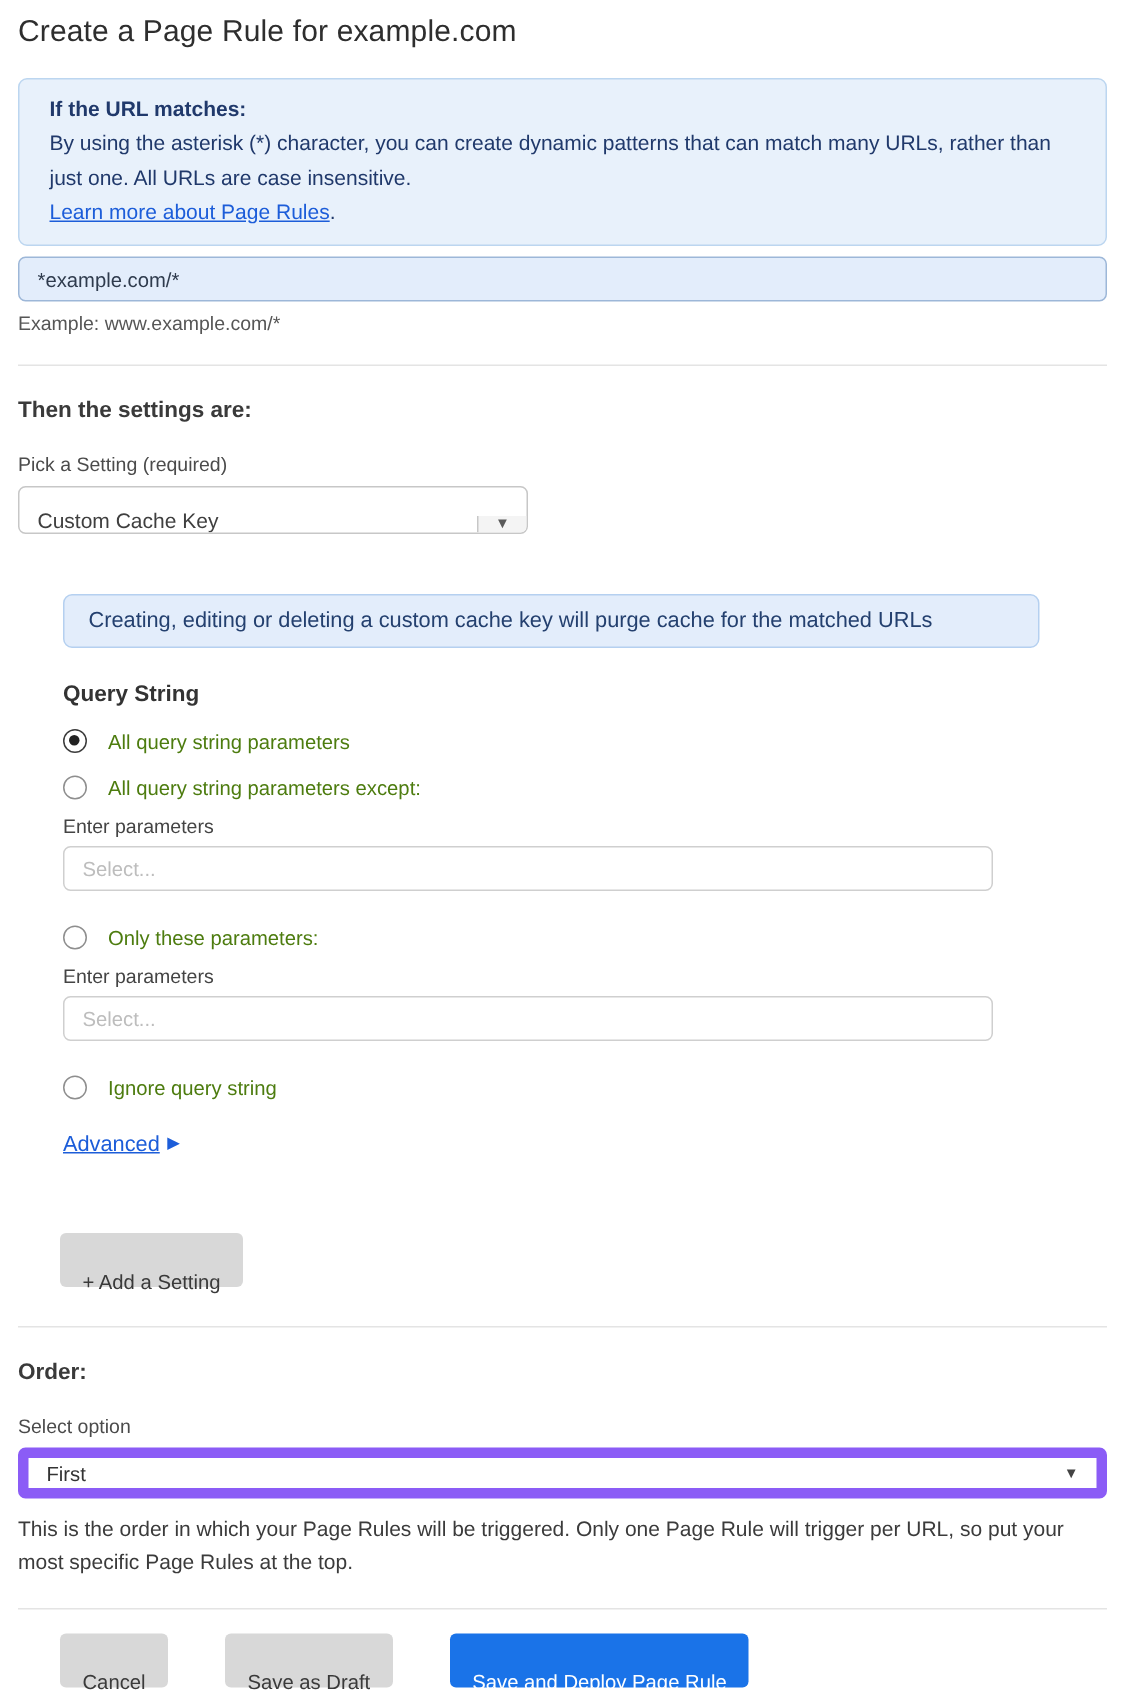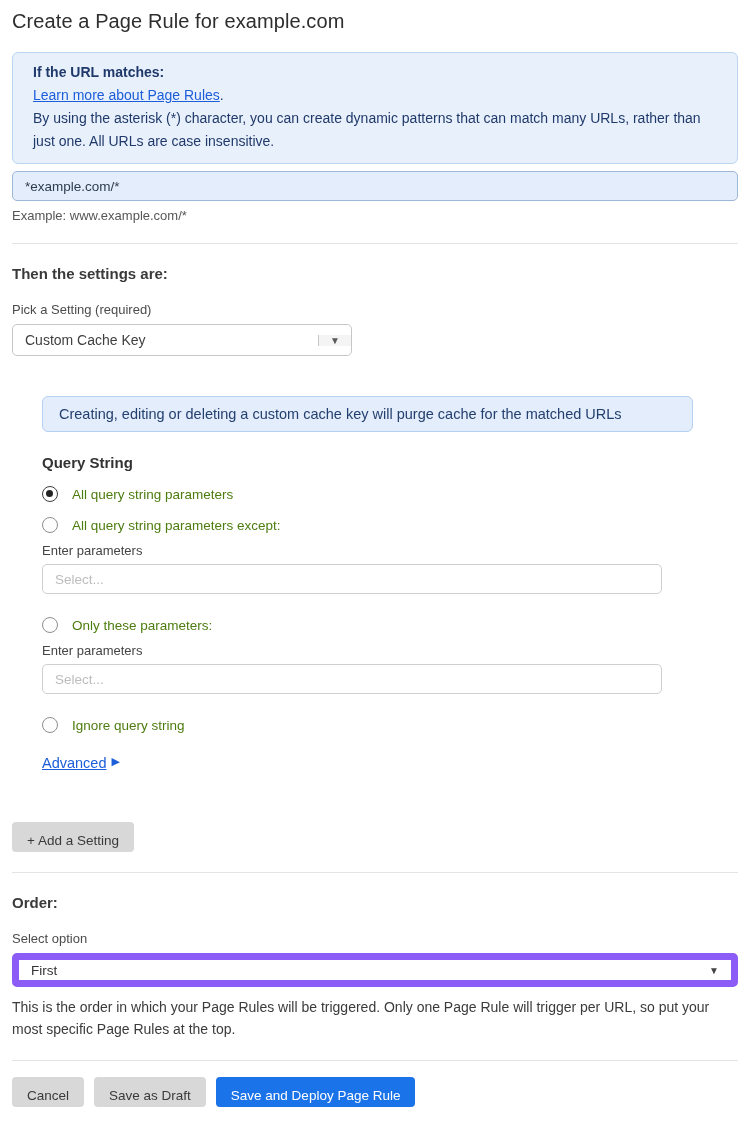--- a/index.html
+++ b/index.html
@@ -77,21 +77,21 @@
   }
 
   
   .setting-select {
     margin-top: 7px;
     width: 340px;
     height: 32px;
     border: 1px solid #c7c7c7;
     border-radius: 5px;
     display: flex;
-    align-items: center;
+    align-items: flex-end;
     background: #fff;
     cursor: pointer;
     overflow: hidden;
   }
   .setting-select .value {
     flex: 1;
     display: flex;
     align-items: center;
     padding: 0 12px;
     font-size: 14px;
@@ -191,22 +191,23 @@
   }
 
   .btn {
     display: inline-block;
     border: none;
     border-radius: 4px;
     font-family: "Liberation Sans", sans-serif;
     font-size: 13.5px;
     cursor: pointer;
     height: 30px;
-    padding: 4px 15px;
+    padding: 18px 15px;
     line-height: 30px;
+    margin-left: 28px;
   }
   .btn-gray { background: #d8d8d8; color: #3a3a3a; }
   .btn-blue { background: #1a73e8; color: #ffffff; }
 
   .add-setting { margin-top: 50px; }
 
   
   .order-select {
     margin-top: 7px;
     width: 100%;
@@ -239,22 +240,22 @@
 </style>
 </head>
 <body>
 
 <div class="content">
 
   <h1 class="page-title">Create a Page Rule for example.com</h1>
 
   <div class="info-box">
     <div class="head">If the URL matches:</div>
+    <div>By using the asterisk (*) character, you can create dynamic patterns that can match many URLs, rather than just one. All URLs are case insensitive.</div>
     <div><a class="link">Learn more about Page Rules</a><span>.</span></div>
-    <div>By using the asterisk (*) character, you can create dynamic patterns that can match many URLs, rather than just one. All URLs are case insensitive.</div>
   </div>
 
   <input class="url-input" type="text" value="*example.com/*" style="">
   <div class="hint">Example: www.example.com/*</div>
 
   <hr class="divider">
 
   <div class="section-heading">Then the settings are:</div>
 
   <div class="field-label">Pick a Setting (required)</div>

